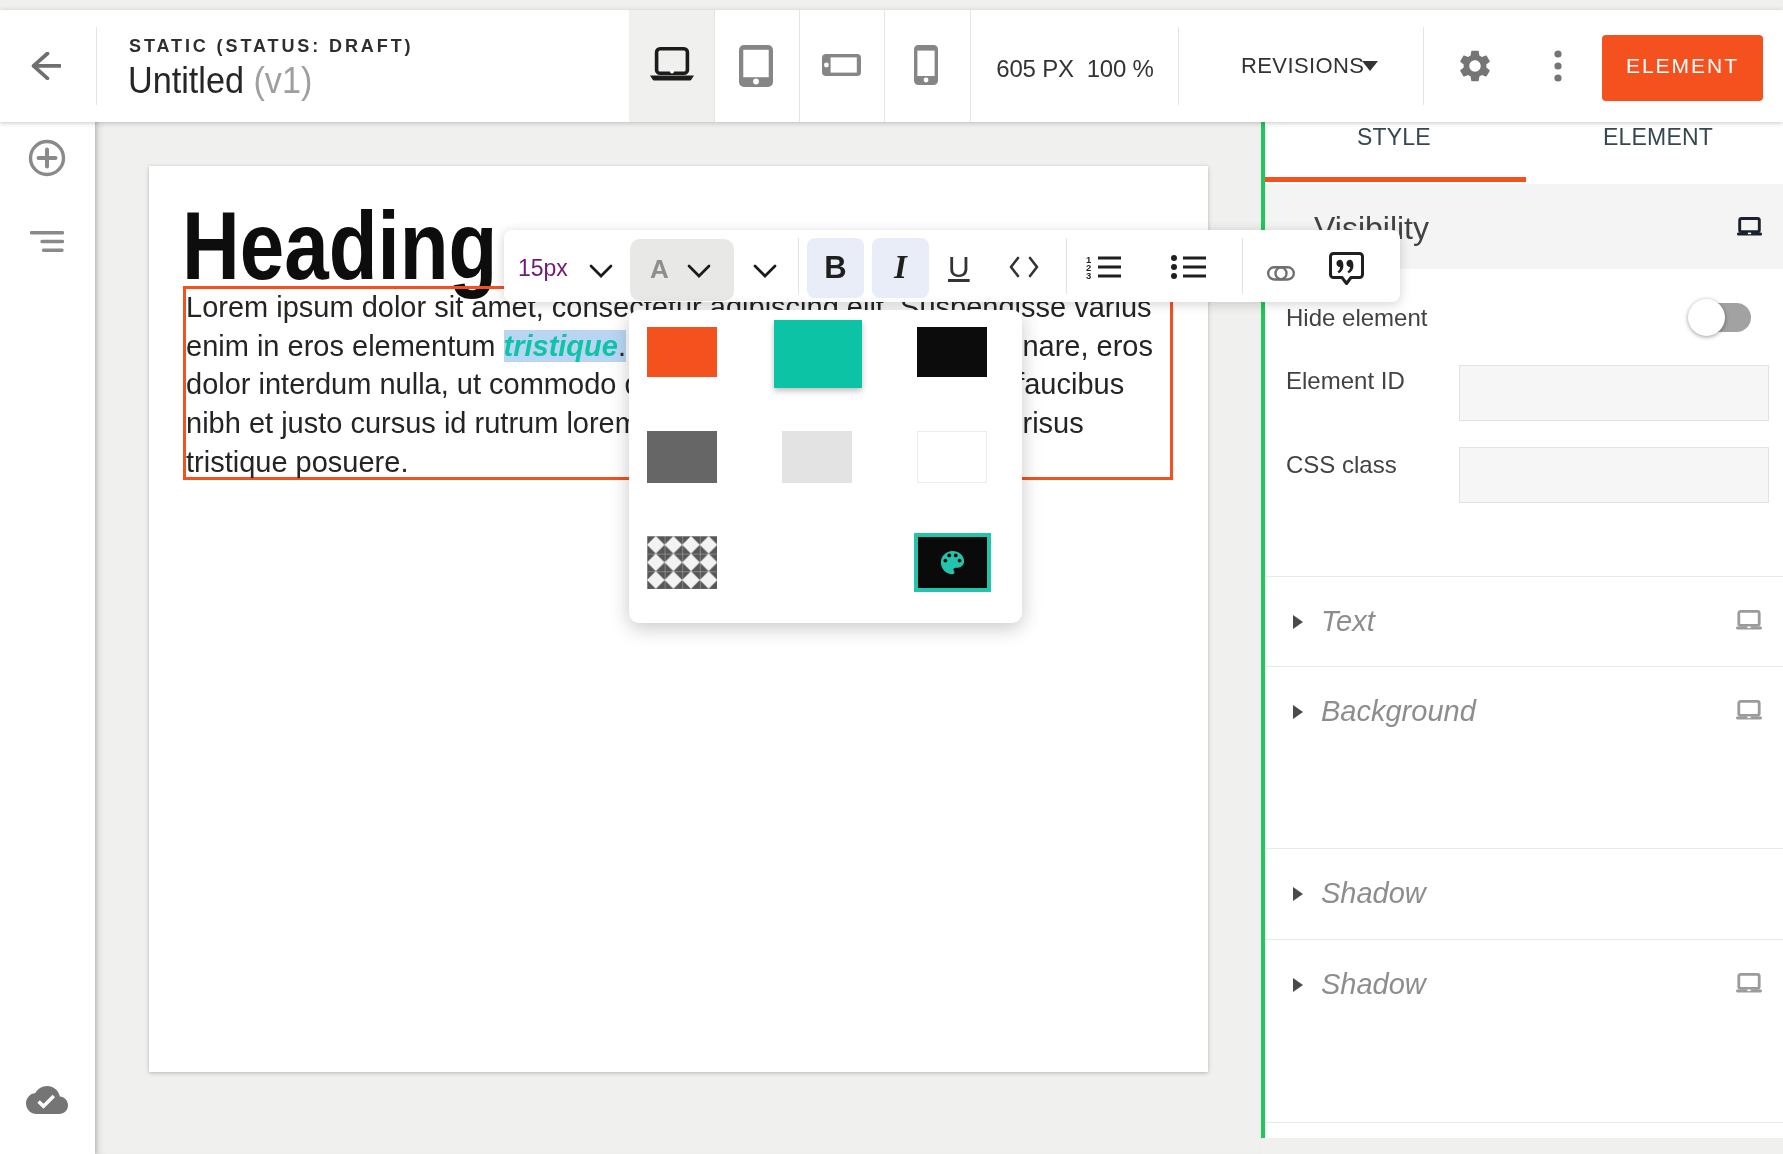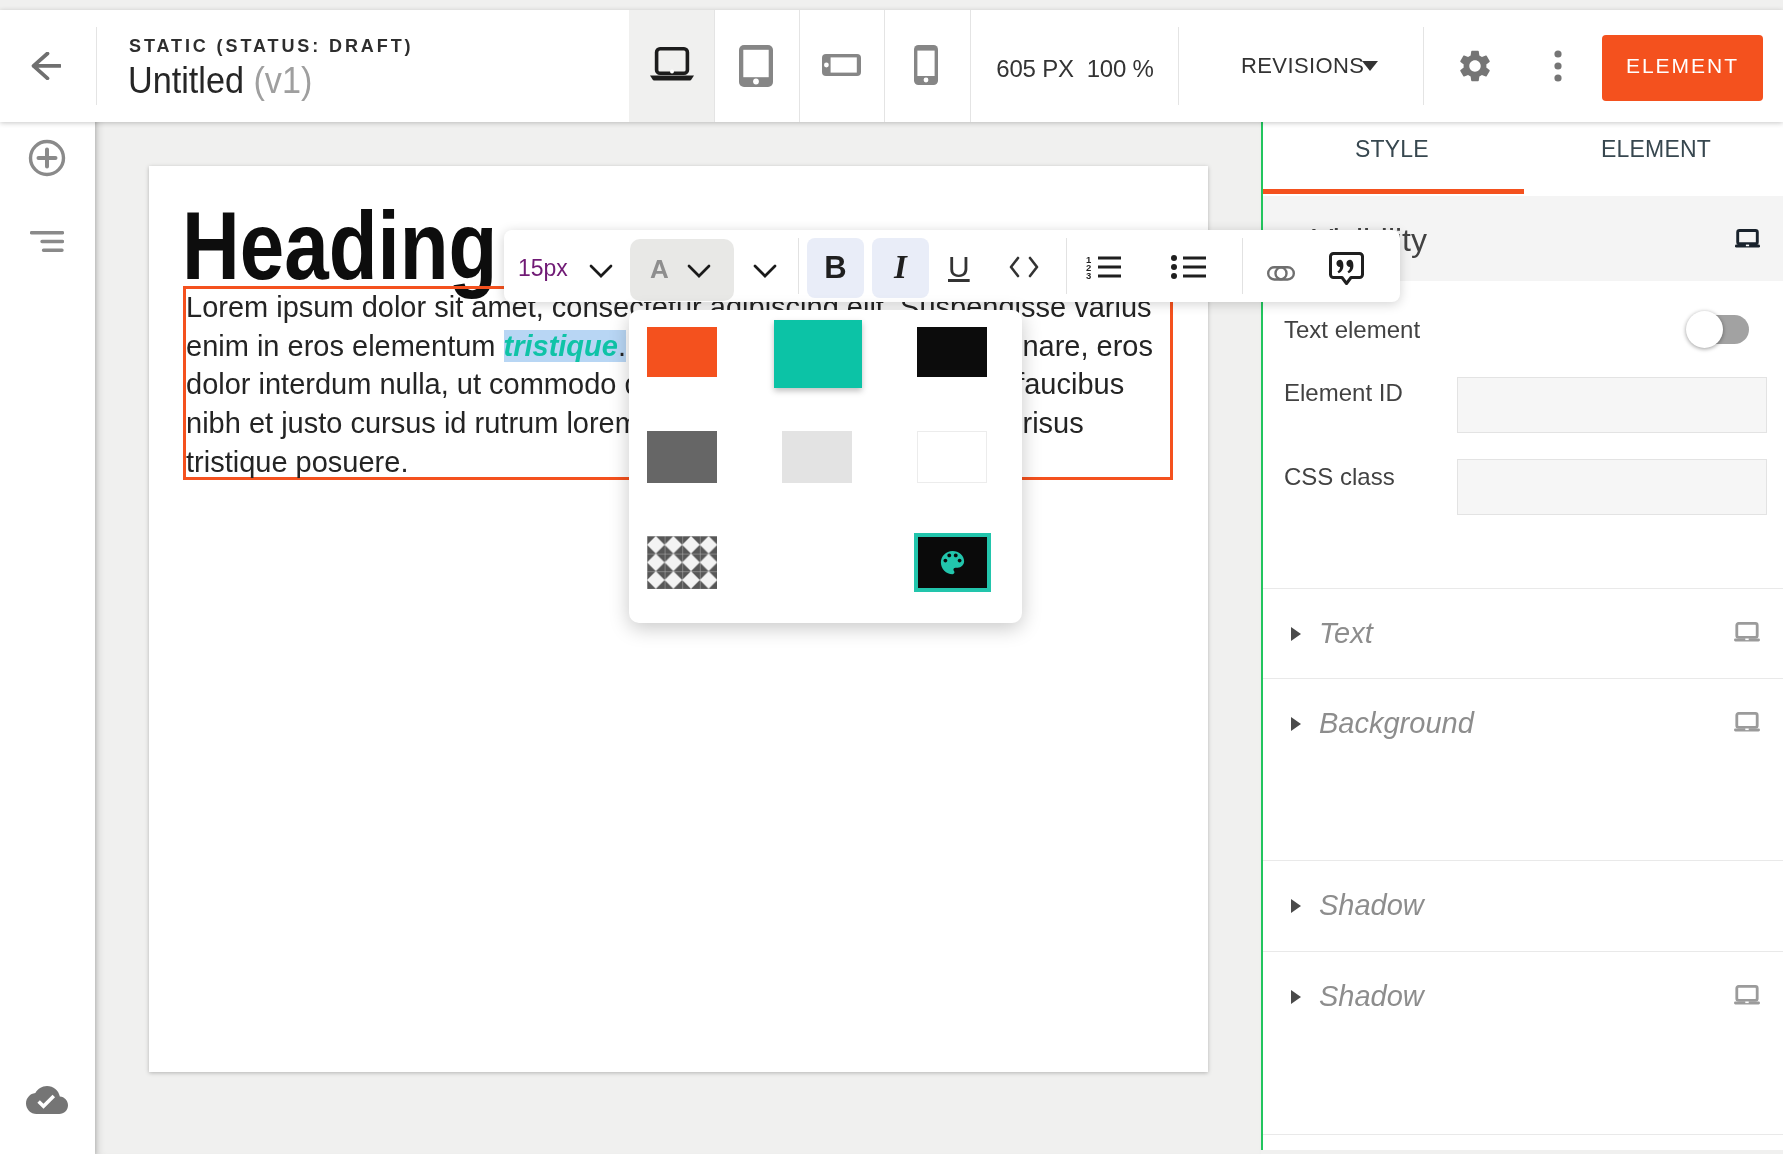--- a/index.html
+++ b/index.html
@@ -31,22 +31,22 @@
   #page { left:54px; top:54px; width:1059px; height:906px; background:#fff;
           box-shadow:0 1px 4px rgba(0,0,0,.25); position:absolute;padding-left:27px; }
   #heading { left:33px; top:25px; font-size:96px; font-weight:bold; color:#0d0d0d; letter-spacing:0px;
              transform:scaleX(0.833); transform-origin:0 50%; }
   #parabox { left:34px; top:120px; width:990px; height:194px; border:3.5px solid #f4511e; position:absolute; }
   #para { position:absolute; left:0px; top:-1px; width:983px; font-size:29px; line-height:38.7px; color:#242424; white-space:nowrap; }
   #para .hl { background:#b8d6f4; }
   #para .teal { color:#0fc3a7; font-weight:bold; font-style:italic; }
 
   
-  #rpanel { left:1261px; top:108px; width:522px; height:1042px; background:#fff; z-index:20;
-            border-left:2px solid #22c55e; }
+  #rpanel { left:1261px; top:96px; width:522px; height:1042px; background:#fff; z-index:20;
+            border-left:4px solid #22c55e; }
   .tab { position:absolute; top:28px; font-size:23px; letter-spacing:0.2px; color:#37474f; }
   #tab-underline { position:absolute; left:0; top:81px; width:261px; height:5px; background:#f4511e; }
   #visband { position:absolute; left:0; top:88px; width:522px; height:85px; background:#f4f4f4; }
   #visband .vlab { position:absolute; left:49px; top:26px; font-size:32px; color:#424242; }
   .rlabel { position:absolute; left:21px; font-size:24px; color:#424242; }
   .rinput { position:absolute; left:194px; width:310px; height:56px; background:#f6f6f6; border:1px solid #e3e3e3; }
   .srow { position:absolute; left:0; width:606px; height:90px; border-top:1px solid #e9e9e9;font-style:italic; }
   .srow .arr { position:absolute; left:28px; top:38px; width:0; height:0;
                border-left:10px solid #4a4a4a; border-top:7px solid transparent; border-bottom:7px solid transparent; }
   .srow .slab { position:absolute; left:56px; top:28px; font-size:29px; color:#8d8d8d; }
@@ -162,21 +162,21 @@
   <div class="tab" style="left:338px">ELEMENT</div>
   <div id="tab-underline"></div>
   <div id="visband">
     <div class="vlab">Visibility</div>
     <svg class="lapgray" style="left:472px;top:33px" width="25" height="19" viewBox="0 0 25 19">
       <rect x="2.7" y="1.5" width="19.6" height="13.2" rx="1.8" fill="none" stroke="#19222c" stroke-width="2.9"></rect>
       <rect y="15.6" width="25" height="3" rx="1.4" fill="#19222c"></rect>
       <rect x="10.9" y="15.6" width="3.2" height="1.6" fill="#fff"></rect>
     </svg>
   </div>
-  <div class="rlabel" style="top:208px">Text element</div>
+  <div class="rlabel" style="top:208px">Hide element</div>
 
   <div class="abs" style="left:424px;top:207px;width:62px;height:29px;background:#a2a2a2;border-radius:14.5px"></div>
   <div class="abs" style="left:423px;top:203px;width:37px;height:37px;background:#fff;border-radius:50%;box-shadow:0 1px 4px rgba(0,0,0,.4)"></div>
 
   <div class="rlabel" style="top:271px">Element ID</div>
   <div class="rinput" style="top:269px"></div>
   <div class="rlabel" style="top:355px">CSS class</div>
   <div class="rinput" style="top:351px"></div>
 
   <div class="srow" style="top:480px">

